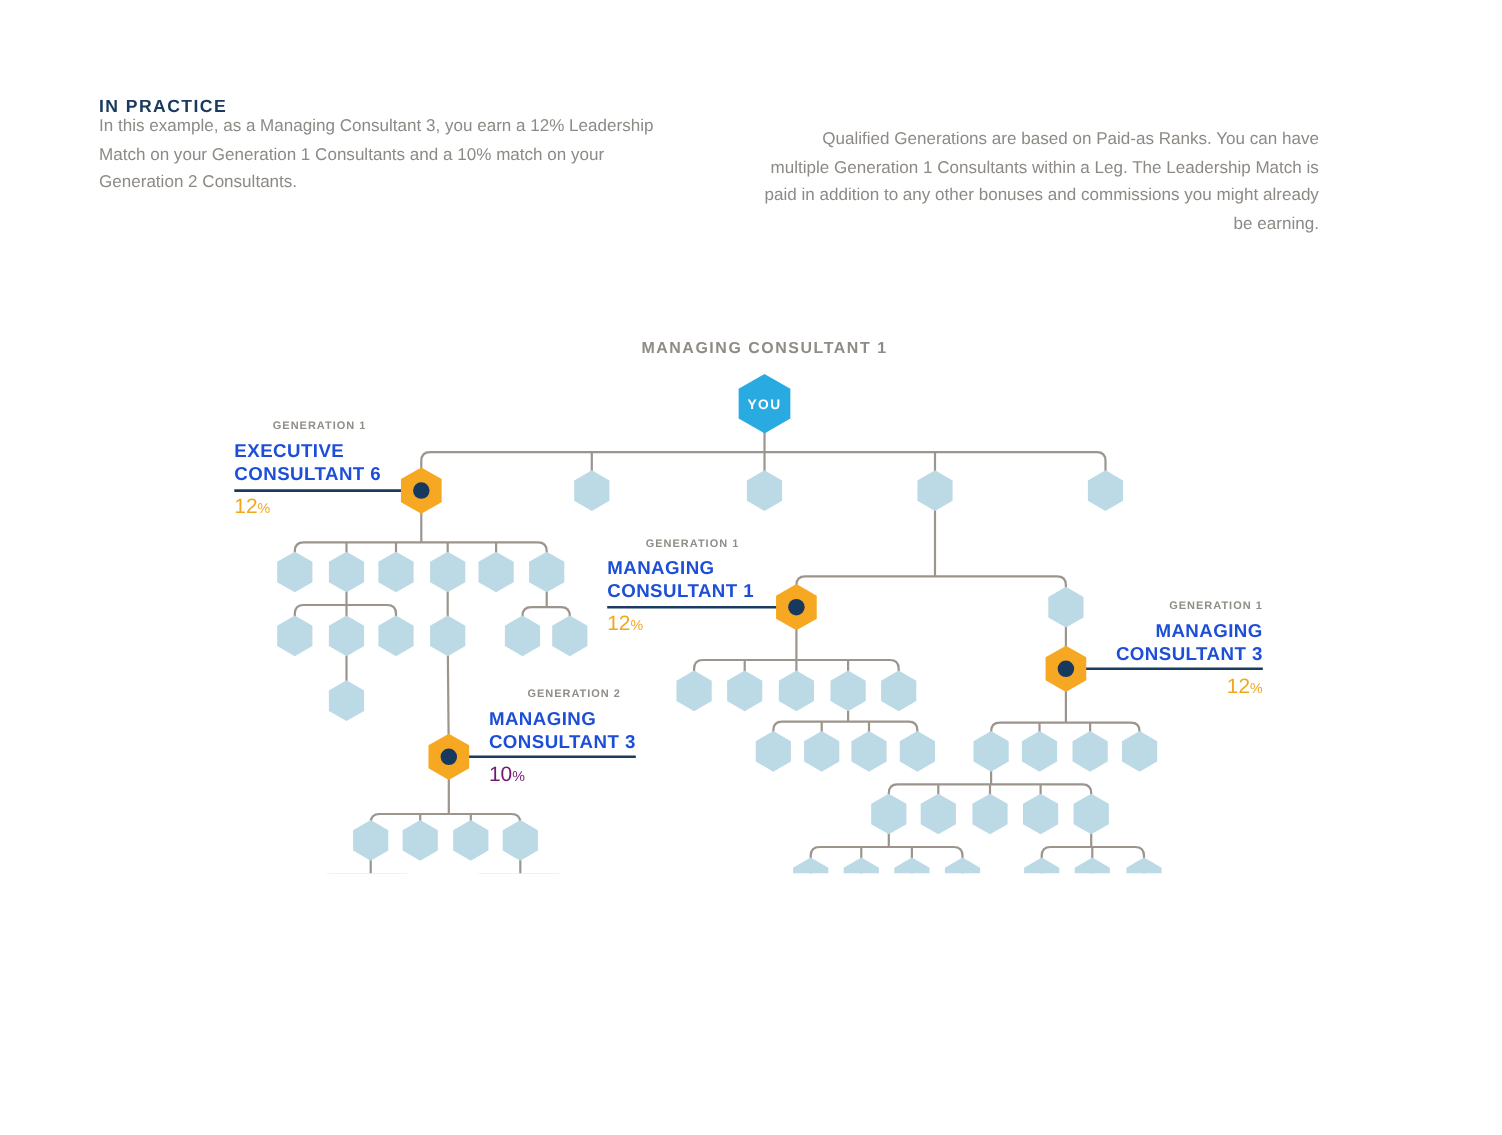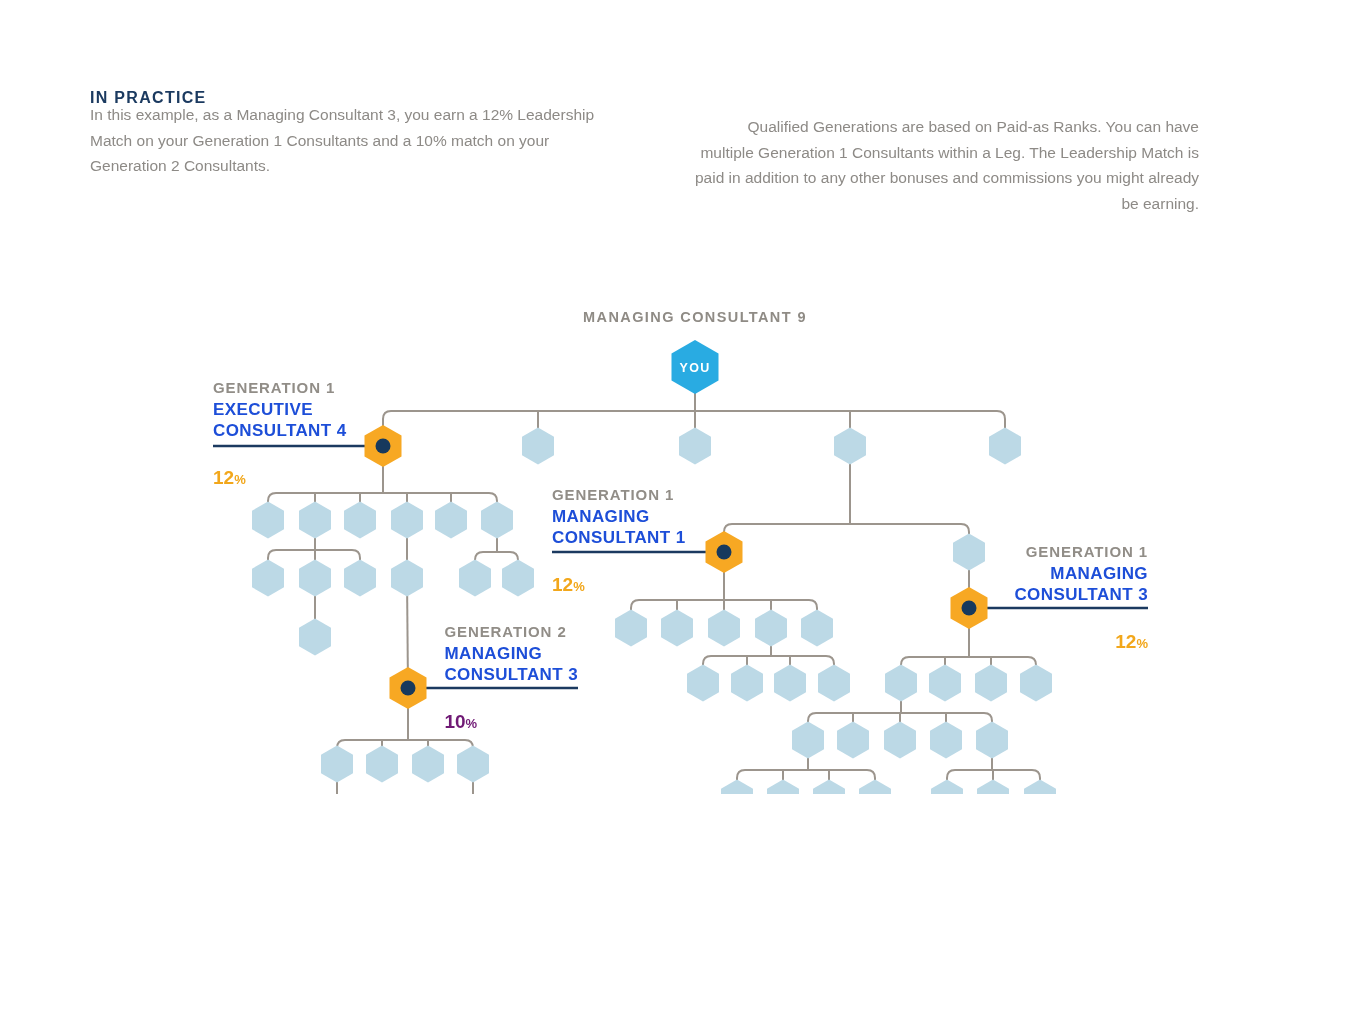--- a/index.html
+++ b/index.html
@@ -7,39 +7,39 @@
         font-family:"Liberation Sans",sans-serif;}
   .heading{position:absolute;left:90px;top:89px;font-size:16px;font-weight:bold;
            letter-spacing:1.3px;color:#1b3a60;}
   .para{position:absolute;font-size:15.5px;line-height:25.6px;color:#8d8a86;}
   .para-left{left:90px;top:102px;width:515px;}
   .para-right{left:694px;top:114px;width:505px;text-align:right;}
   .diagram-title{position:absolute;left:445px;top:309px;width:500px;text-align:center;
                  font-size:14.5px;font-weight:bold;letter-spacing:1.4px;color:#8f8b85;}
   #tree-svg{position:absolute;left:0;top:0;}
   .callout{position:absolute;}
-  .callout .gen{font-size:15px;font-weight:bold;letter-spacing:0.9px;color:#918d87;margin-bottom:5px;line-height:14px;}
+  .callout .gen{font-size:10px;font-weight:bold;letter-spacing:0.9px;color:#918d87;margin-bottom:5px;line-height:14px;margin-left:35px;}
   .callout .name{font-size:17px;font-weight:bold;letter-spacing:0.4px;line-height:20.5px;color:#1d4ed8;}
-  .callout .pct{margin-top:26px;font-size:19px;font-weight:bold;}
+  .callout .pct{margin-top:9px;font-size:19px;font-weight:normal;}
   .callout .pct .sign{font-size:13px;}
   .decor-circle{position:absolute;left:-52px;top:812px;width:290px;height:290px;border-radius:50%;}
   .page-pill{position:absolute;left:1199px;top:890px;width:220px;height:97px;border-radius:50px;}
   .page-num{position:absolute;left:1254px;top:931px;width:34px;text-align:center;
             font-size:13.5px;color:#a16207;}
 </style>
 </head>
 <body>
 
 <div class="page">
 
   <div class="heading">IN PRACTICE</div>
   <div class="para para-left">In this example, as a Managing Consultant 3, you earn a 12% Leadership Match on your Generation 1 Consultants and a 10% match on your Generation 2 Consultants.</div>
   <div class="para para-right">Qualified Generations are based on Paid-as Ranks. You can have multiple Generation 1 Consultants within a Leg. The Leadership Match is paid in addition to any other bonuses and commissions you might already be earning.</div>
 
-  <div class="diagram-title">MANAGING CONSULTANT 9</div>
+  <div class="diagram-title">MANAGING CONSULTANT 1</div>
 
   <svg id="tree-svg" width="1365" height="1032" viewBox="0 0 1365 1032">
       <line stroke="#9c958d" stroke-width="2" fill="none" x1="695" y1="393" x2="695" y2="411"></line>
       <path stroke="#9c958d" stroke-width="2" fill="none" d="M 383 446 L 383 419 Q 383 411 391 411 L 997 411 Q 1005 411 1005 419 L 1005 446"></path>
       <line stroke="#9c958d" stroke-width="2" fill="none" x1="538" y1="411" x2="538" y2="446"></line>
       <line stroke="#9c958d" stroke-width="2" fill="none" x1="695" y1="411" x2="695" y2="446"></line>
       <line stroke="#9c958d" stroke-width="2" fill="none" x1="850" y1="411" x2="850" y2="446"></line>
       <line stroke="#9c958d" stroke-width="2" fill="none" x1="383" y1="446" x2="383" y2="493"></line>
       <path stroke="#9c958d" stroke-width="2" fill="none" d="M 268 520 L 268 501 Q 268 493 276 493 L 489 493 Q 497 493 497 501 L 497 520"></path>
       <line stroke="#9c958d" stroke-width="2" fill="none" x1="315" y1="493" x2="315" y2="520"></line>
@@ -173,21 +173,21 @@
       <circle cx="969" cy="608" r="7.5" fill="#17395d"></circle>
       <polygon points="408,667 426.5,677.5 426.5,698.5 408,709 389.5,698.5 389.5,677.5" fill="#f7a823"></polygon>
       <circle cx="408" cy="688" r="7.5" fill="#17395d"></circle>
       <polygon points="695,340 718.5,353.5 718.5,380.5 695,394 671.5,380.5 671.5,353.5" fill="#29abe2"></polygon>
       <text x="695" y="371.5" text-anchor="middle" fill="#ffffff" font-size="12.5" font-weight="bold" letter-spacing="1.3" font-family="&quot;Liberation Sans&quot;, sans-serif">YOU</text>
     </svg>
 
   <div class="callout" style="top: 381px; left: 213px; text-align: left;">
     <div class="gen">GENERATION 1</div>
     <div class="name">EXECUTIVE</div>
-    <div class="name">CONSULTANT 4</div>
+    <div class="name">CONSULTANT 6</div>
     <div class="pct" style="color: rgb(242, 167, 27);"><span>12</span><span class="sign">%</span></div>
   </div>
 
   <div class="callout" style="top: 488px; left: 552px; text-align: left;">
     <div class="gen">GENERATION 1</div>
     <div class="name">MANAGING</div>
     <div class="name">CONSULTANT 1</div>
     <div class="pct" style="color: rgb(242, 167, 27);"><span>12</span><span class="sign">%</span></div>
   </div>
 

